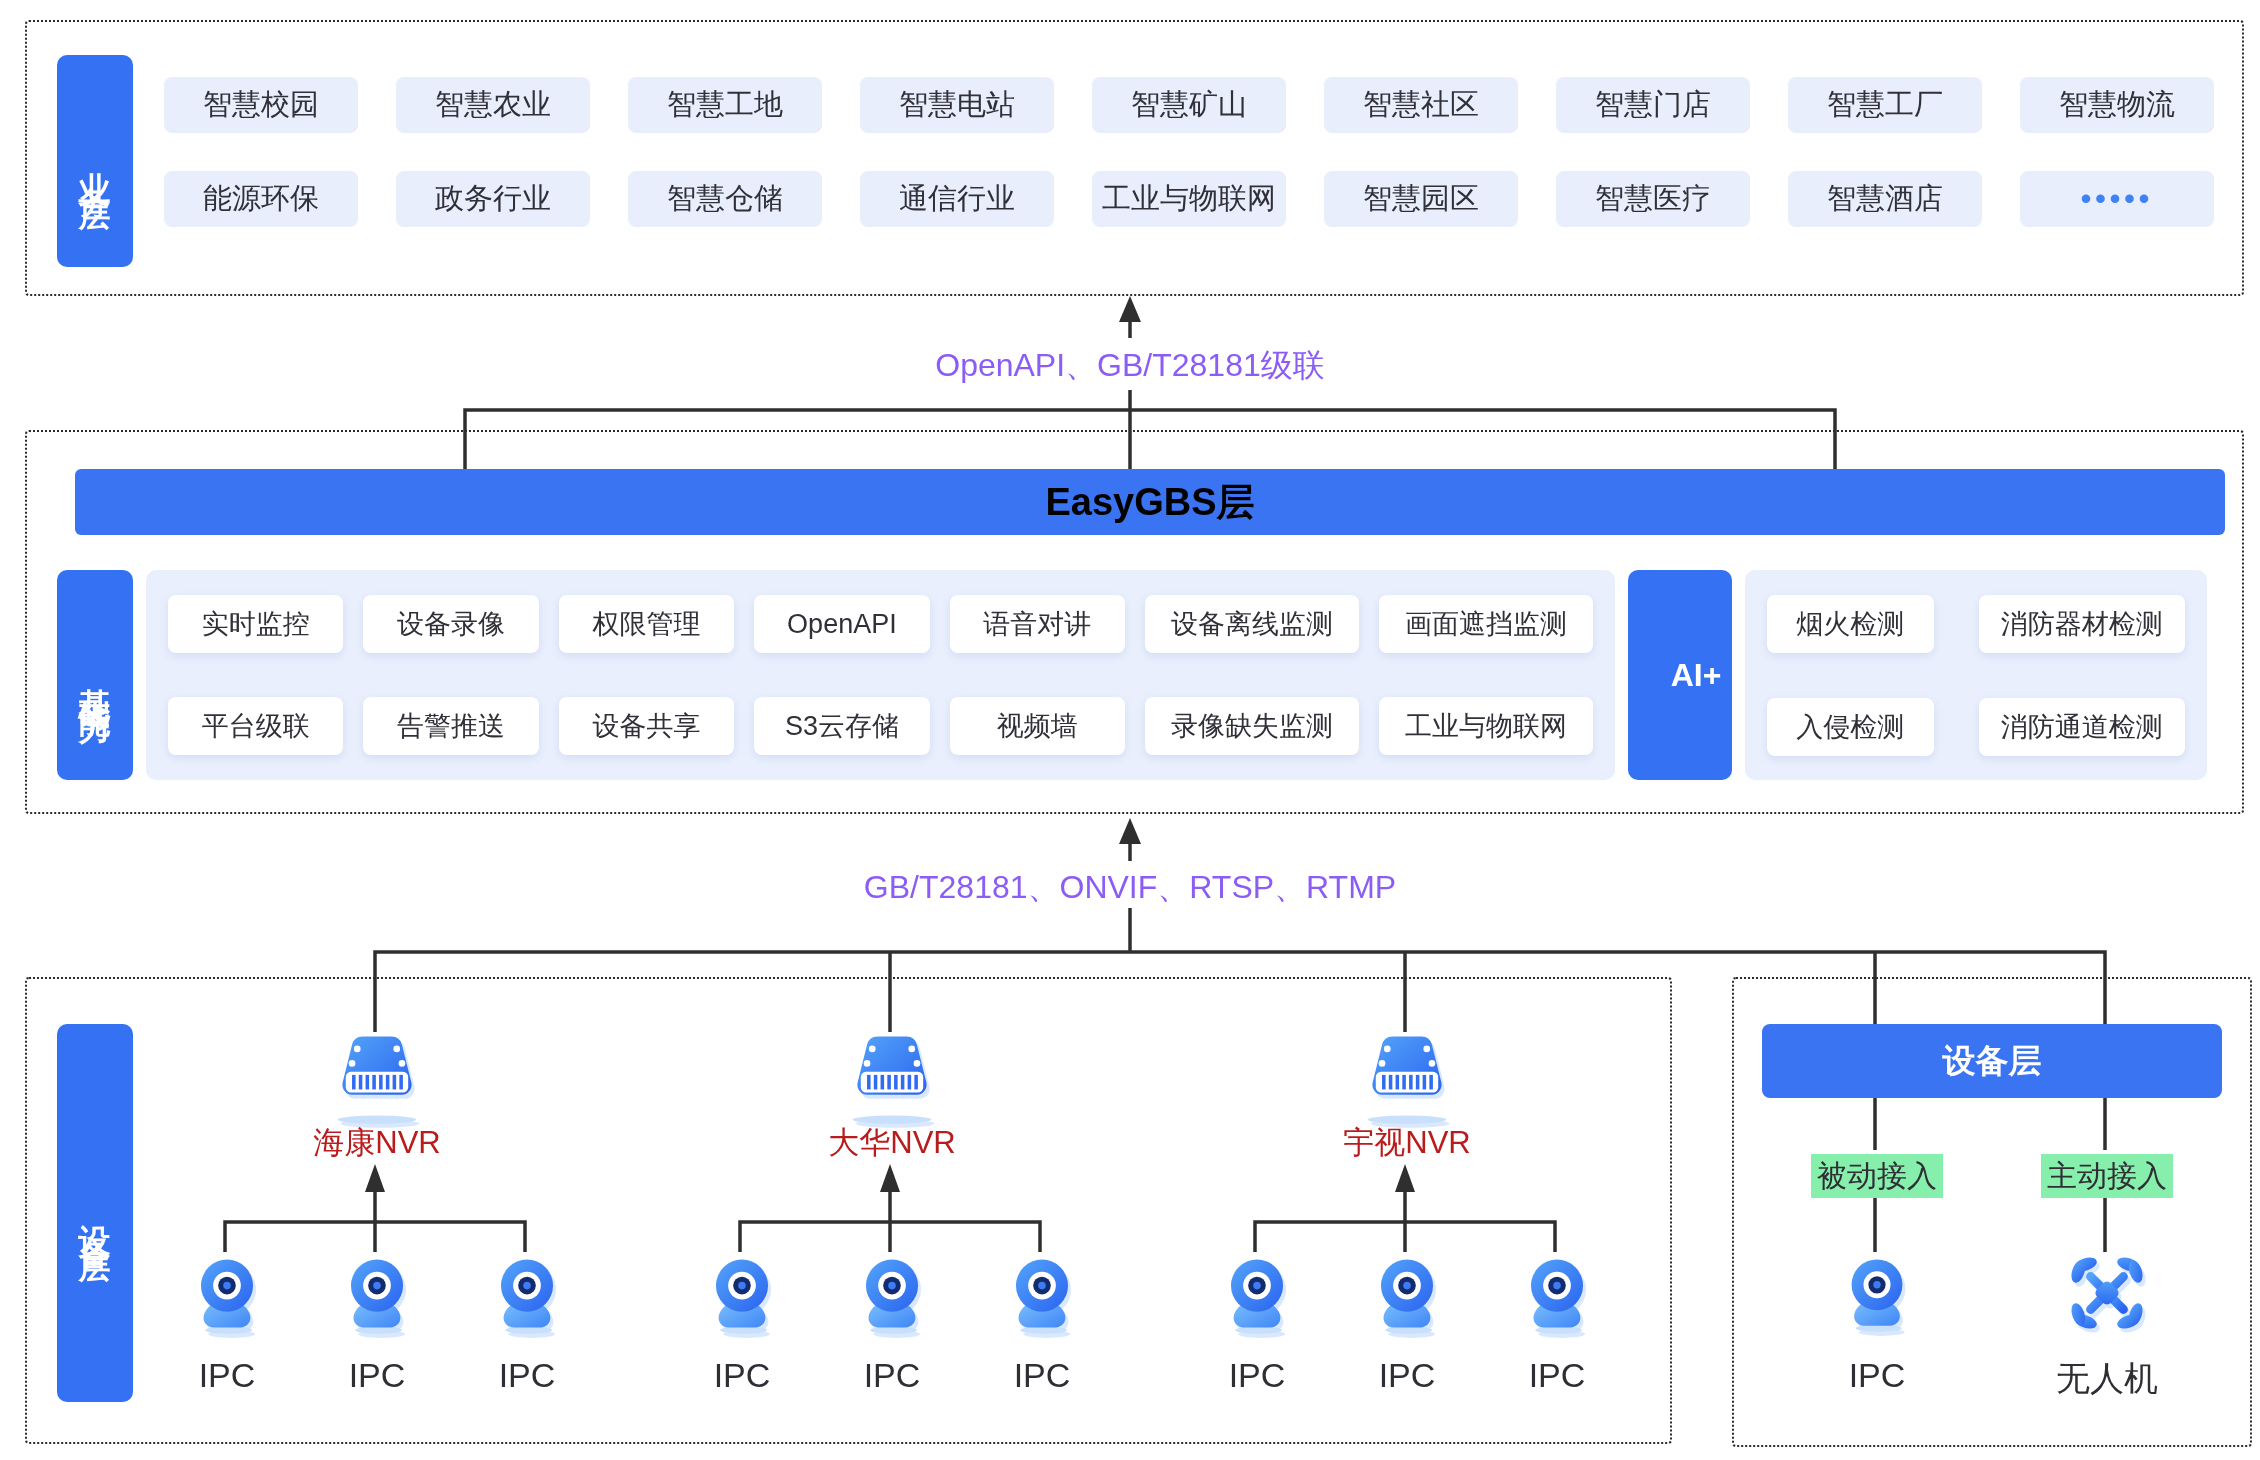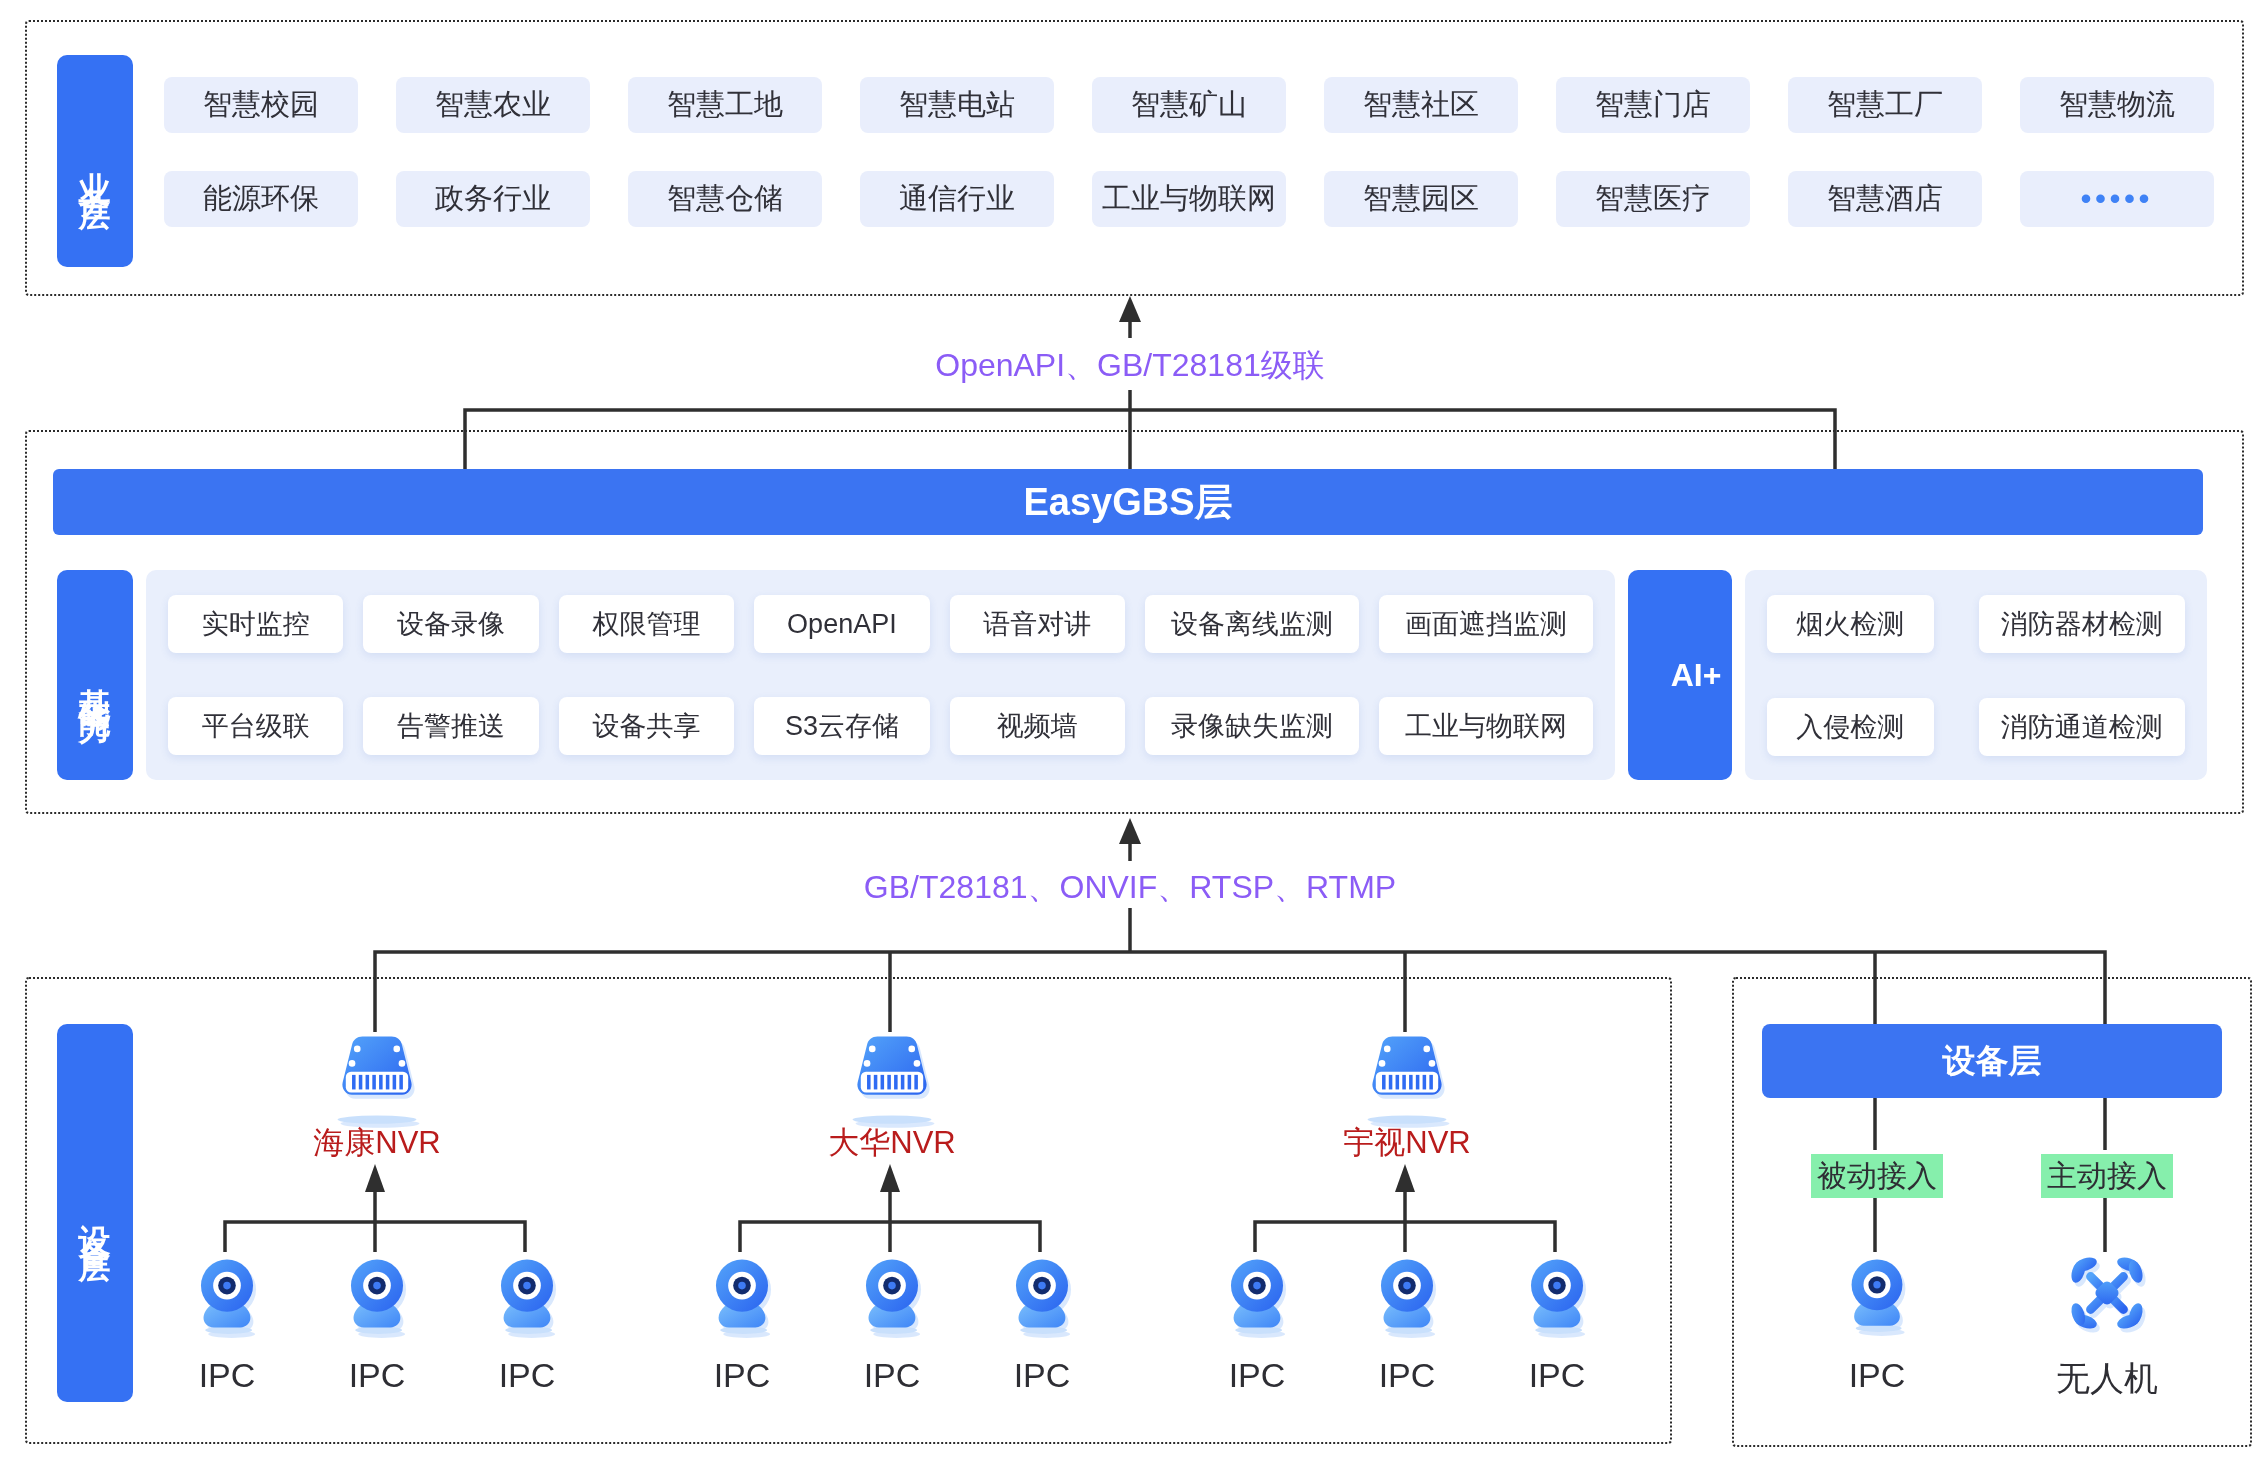--- a/index.html
+++ b/index.html
@@ -22,22 +22,22 @@
   .vlabel-mid{width:76px;flex:0 0 76px;letter-spacing:8px;text-indent:8px;}
 
   
   .chip{display:flex;align-items:center;justify-content:center;border-radius:8px;font-size:29px;color:#303038;}
   #biz-grid{position:absolute;left:137px;right:28px;top:55px;display:grid;
             grid-template-columns:repeat(9,1fr);column-gap:27px;row-gap:50px;gap:38px;}
   .biz-chip{height:56px;background:#e9eefc;}
   #biz-grid .biz-chip:last-of-type{color:#3f82f6;font-weight:800;letter-spacing:4px;font-size:30px;}
 
   
-  .layer-banner{position:absolute;left:26px;top:37px;width:2150px;height:66px;background:#3b74f2;border-radius:6px;
-                display:flex;align-items:center;justify-content:center;color:#ffffff;font-size:38px;font-weight:700;z-index:3;}
+  .layer-banner{position:absolute;left:48px;top:37px;width:2150px;height:66px;background:#3b74f2;border-radius:6px;
+                display:flex;align-items:center;justify-content:center;color:#000000;font-size:38px;font-weight:700;z-index:3;}
   #mid-row{position:absolute;left:30px;top:138px;width:2150px;height:210px;display:flex;gap:13px;}
   .cap-panel{flex:1;background:#e9effc;border-radius:10px;padding:24px 22px;display:grid;
              grid-template-columns:repeat(5,1fr) 1.22fr 1.22fr;column-gap:20px;row-gap:44px;
              grid-auto-rows:58px;align-content:center;}
   .ai-label{flex:0 0 72px;background:#3571f3;border-radius:10px;display:flex;align-items:center;justify-content:center;
             color:#fff;font-size:32px;font-weight:700;padding-left:32px;}
   .ai-panel{flex:0 0 418px;background:#e9effc;border-radius:10px;padding:24px 22px;display:grid;
             grid-template-columns:1fr 1.24fr;column-gap:20px;row-gap:44px;grid-auto-rows:58px;align-content:center;gap:45px;}
   .white-chip{background:#fff;box-shadow:0 3px 8px rgba(60,100,190,.12);font-size:27px;}
 

